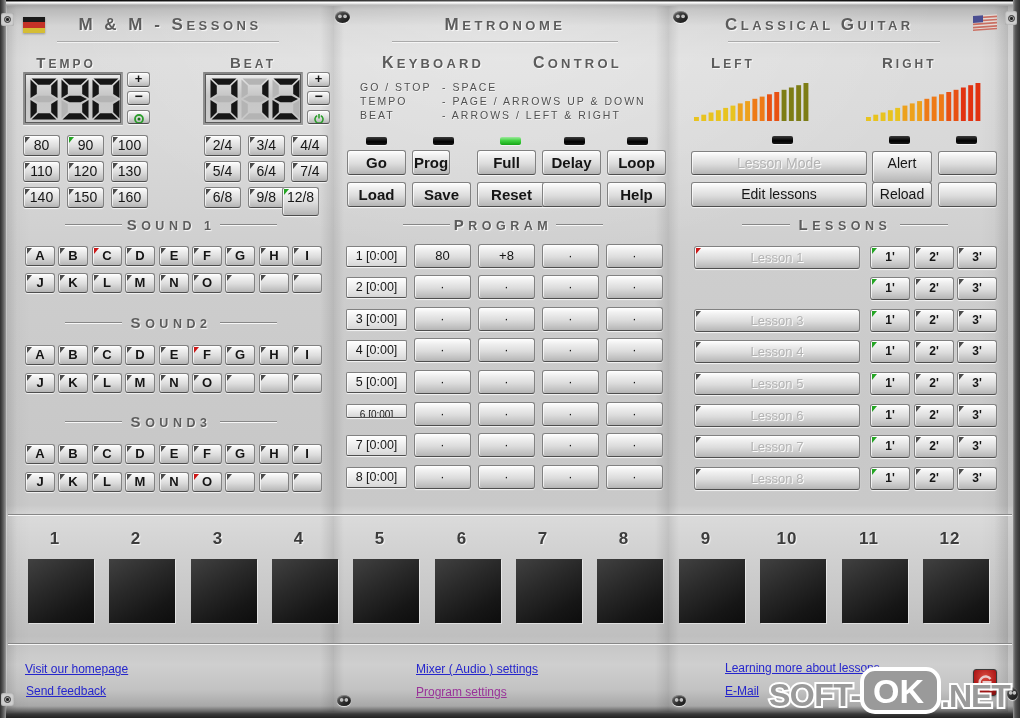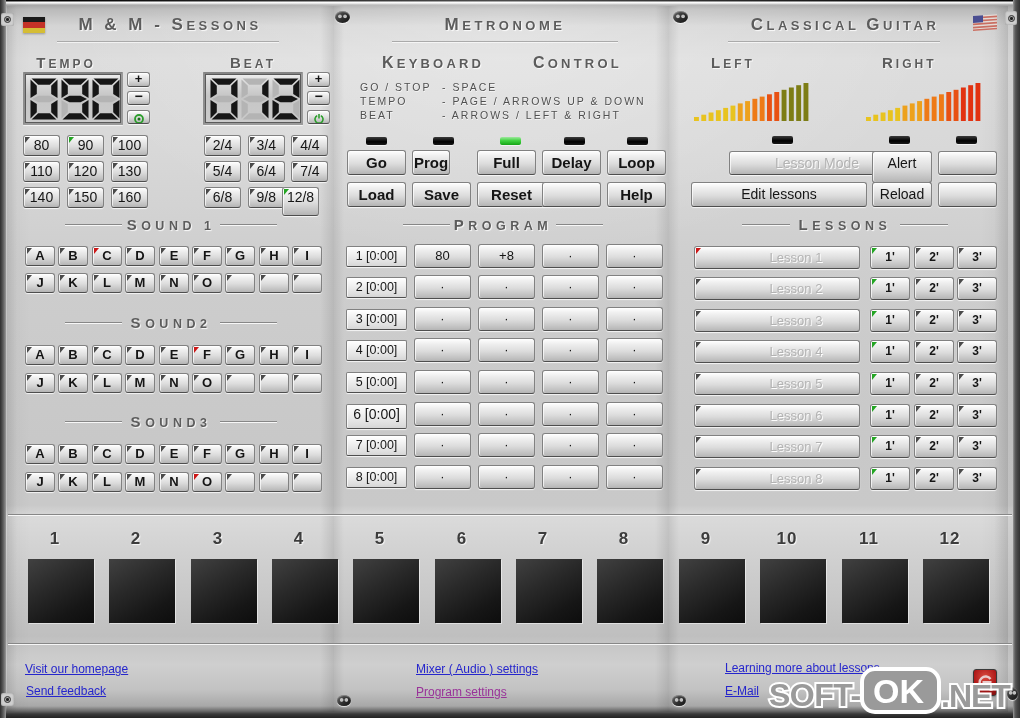--- a/index.html
+++ b/index.html
@@ -48,39 +48,39 @@
  border-radius:50%/50%; box-shadow:0 1px 1px rgba(255,255,255,0.7), inset 0 1px 1px rgba(255,255,255,0.35); }
 .screw2 { position:absolute; background:#cfcfcf; border-radius:2px;
  box-shadow:inset 0 0 2px rgba(0,0,0,0.35); }
 .screw2 i { position:absolute; left:50%; top:50%; width:7px; height:7px; margin:-3.5px 0 0 -3.5px;
  border:1.5px solid #2e2e2e; border-radius:50%; background:radial-gradient(circle at 50% 50%, #222 0 1.2px, #aaa 1.8px); }
 .sq { position:absolute; width:66px; height:64px;
  background:linear-gradient(150deg,#414141 0%,#292929 40%,#161616 75%,#0d0d0d 100%);
  box-shadow:1px 1px 0 rgba(255,255,255,0.5); }
 .num { position:absolute; font-weight:bold; color:#3c3c3c; font-size:17px; letter-spacing:1px;
  text-shadow:1px 1px 1px rgba(255,255,255,0.8); width:66px; text-align:center; }
-.dis { color:#b3b3b3 !important; text-shadow:1px 1px 0 #fdfdfd;margin-left:38px; }
+.dis { color:#b3b3b3 !important; text-shadow:1px 1px 0 #fdfdfd; }
 .hlp { position:absolute; font-size:10.5px; font-weight:normal; color:#505050; letter-spacing:2px;
  text-shadow:0.5px 0.5px 0.5px rgba(255,255,255,0.7); white-space:nowrap; }
 .hlp i { display:inline-block; width:82px; font-style:normal; }
 </style></head><body>
 <div id="page" style="position:absolute;left:0;top:0;width:1020px;height:718px;filter:blur(0.5px)">
 <div id="bg"></div>
 <div id="edgeL"></div>
     <div id="edgeR"></div>
 <div class="seamL" style="left:7px"></div>
 <div class="seamD" style="left:320px"></div>
     <div class="seamL" style="left:334px"></div>
 <div class="seamD" style="left:655px"></div>
     <div class="seamL" style="left:669px"></div>
 <div class="seamD" style="left:994px"></div>
 
 <div class="tt" style="left:30px;top:15px;width:280px;text-align:center;font-size:13px;letter-spacing:3.5px"><b style="font-size:17px">M &amp; M - S</b><span style="font-size:13px">ESSONS</span></div>
 <div class="tt" style="left:390px;top:15px;width:230px;text-align:center;font-size:13px;letter-spacing:3.5px"><b style="font-size:17px">M</b>ETRONOME</div>
-<div class="tt" style="left:725px;top:15px;width:240px;text-align:center;font-size:13px;letter-spacing:3.5px"><b style="font-size:17px">C</b>LASSICAL <b style="font-size:17px">G</b>UITAR</div>
+<div class="tt" style="left:725px;top:15px;width:240px;font-size:13px;letter-spacing:3.5px"><b style="font-size:17px">C</b>LASSICAL <b style="font-size:17px">G</b>UITAR</div>
 <div class="sep" style="left:57px;top:41px;width:222px"></div>
 <div class="sep" style="left:392px;top:41px;width:226px"></div>
 <div class="sep" style="left:728px;top:41px;width:212px"></div>
 <div style="position:absolute;left:23px;top:17px;width:22px;height:16px;
  background:linear-gradient(180deg,#1a1a1a 0 33%,#c43227 33% 66%,#d5bd35 66% 100%);
  box-shadow:0 1px 2px rgba(0,0,0,0.3)"></div>
 <svg style="position:absolute;left:972px;top:13px" width="26" height="21" viewBox="0 0 26 21">
 <g transform="skewY(-4)">
 <rect x="1" y="3" width="24" height="15" fill="#e3dbd6"></rect>
 <rect x="1" y="4.2" width="24" height="1.7" fill="#c96e62"></rect>
@@ -319,21 +319,21 @@
 <div class="btn" style="left:346px;top:340px;width:61px;height:21px;font-size:12.5px;line-height:19px;border-radius:2px;background:linear-gradient(180deg,#ffffff 0,#f2f2f2 35%,#e0e0e0 80%,#d6d6d6 100%)">4 [0:00]</div>
 <div class="btn" style="left:414px;top:338px;width:57px;height:24px;font-size:13px;line-height:22px">·</div>
 <div class="btn" style="left:478px;top:338px;width:57px;height:24px;font-size:13px;line-height:22px">·</div>
 <div class="btn" style="left:542px;top:338px;width:57px;height:24px;font-size:13px;line-height:22px">·</div>
 <div class="btn" style="left:606px;top:338px;width:57px;height:24px;font-size:13px;line-height:22px">·</div>
 <div class="btn" style="left:346px;top:372px;width:61px;height:21px;font-size:12.5px;line-height:19px;border-radius:2px;background:linear-gradient(180deg,#ffffff 0,#f2f2f2 35%,#e0e0e0 80%,#d6d6d6 100%)">5 [0:00]</div>
 <div class="btn" style="left:414px;top:370px;width:57px;height:24px;font-size:13px;line-height:22px">·</div>
 <div class="btn" style="left:478px;top:370px;width:57px;height:24px;font-size:13px;line-height:22px">·</div>
 <div class="btn" style="left:542px;top:370px;width:57px;height:24px;font-size:13px;line-height:22px">·</div>
 <div class="btn" style="left:606px;top:370px;width:57px;height:24px;font-size:13px;line-height:22px">·</div>
-<div class="btn" style="left:346px;top:404px;width:61px;height:25px;font-size:14px;line-height:19px;border-radius:2px;background:linear-gradient(180deg,#ffffff 0,#f2f2f2 35%,#e0e0e0 80%,#d6d6d6 100%)">6 [0:00]</div>
+<div class="btn" style="left:346px;top:404px;width:61px;height:14px;font-size:10px;line-height:19px;border-radius:2px;background:linear-gradient(180deg,#ffffff 0,#f2f2f2 35%,#e0e0e0 80%,#d6d6d6 100%)">6 [0:00]</div>
 <div class="btn" style="left:414px;top:402px;width:57px;height:24px;font-size:13px;line-height:22px">·</div>
 <div class="btn" style="left:478px;top:402px;width:57px;height:24px;font-size:13px;line-height:22px">·</div>
 <div class="btn" style="left:542px;top:402px;width:57px;height:24px;font-size:13px;line-height:22px">·</div>
 <div class="btn" style="left:606px;top:402px;width:57px;height:24px;font-size:13px;line-height:22px">·</div>
 <div class="btn" style="left:346px;top:435px;width:61px;height:21px;font-size:12.5px;line-height:19px;border-radius:2px;background:linear-gradient(180deg,#ffffff 0,#f2f2f2 35%,#e0e0e0 80%,#d6d6d6 100%)">7 [0:00]</div>
 <div class="btn" style="left:414px;top:433px;width:57px;height:24px;font-size:13px;line-height:22px">·</div>
 <div class="btn" style="left:478px;top:433px;width:57px;height:24px;font-size:13px;line-height:22px">·</div>
 <div class="btn" style="left:542px;top:433px;width:57px;height:24px;font-size:13px;line-height:22px">·</div>
 <div class="btn" style="left:606px;top:433px;width:57px;height:24px;font-size:13px;line-height:22px">·</div>
 <div class="btn" style="left:346px;top:467px;width:61px;height:21px;font-size:12.5px;line-height:19px;border-radius:2px;background:linear-gradient(180deg,#ffffff 0,#f2f2f2 35%,#e0e0e0 80%,#d6d6d6 100%)">8 [0:00]</div>
@@ -388,21 +388,20 @@
 <div class="btn" style="left:691px;top:182px;width:176px;height:25px;font-size:14px;font-weight:normal;line-height:23px">Edit lessons</div>
 <div class="btn" style="left:872px;top:182px;width:60px;height:25px;font-size:14px;font-weight:normal;line-height:23px">Reload</div>
 <div class="btn" style="left:938px;top:182px;width:59px;height:25px;font-size:14px;font-weight:bold;line-height:23px"></div>
 <div class="tt" style="left:765px;top:216px;width:160px;text-align:center;font-size:12.5px;letter-spacing:4.5px"><b style="font-size:15px">L</b>ESSONS</div>
     <div class="gl" style="left:742px;top:224px;width:48px"></div>
     <div class="gl" style="left:900px;top:224px;width:48px"></div>
 <div class="btn" style="left:694px;top:246px;width:166px;height:23px;font-size:13px;line-height:21px"><span class="tri r"></span><span class="dis" style="font-weight:normal">Lesson 1</span></div>
 <div class="btn" style="left:870px;top:246px;width:40px;height:23px;font-size:12px;font-weight:bold;line-height:21px"><span class="tri g"></span>1'</div>
 <div class="btn" style="left:914px;top:246px;width:40px;height:23px;font-size:12px;font-weight:bold;line-height:21px"><span class="tri"></span>2'</div>
 <div class="btn" style="left:957px;top:246px;width:40px;height:23px;font-size:12px;font-weight:bold;line-height:21px"><span class="tri"></span>3'</div>
-<div class="btn" style="left:694px;top:277px;width:166px;height:23px;font-size:13px;line-height:21px"><span class="tri"></span><span class="dis" style="font-weight:normal">Lesson 2</span></div>
 <div class="btn" style="left:870px;top:277px;width:40px;height:23px;font-size:12px;font-weight:bold;line-height:21px"><span class="tri g"></span>1'</div>
 <div class="btn" style="left:914px;top:277px;width:40px;height:23px;font-size:12px;font-weight:bold;line-height:21px"><span class="tri"></span>2'</div>
 <div class="btn" style="left:957px;top:277px;width:40px;height:23px;font-size:12px;font-weight:bold;line-height:21px"><span class="tri"></span>3'</div>
 <div class="btn" style="left:694px;top:309px;width:166px;height:23px;font-size:13px;line-height:21px"><span class="tri"></span><span class="dis" style="font-weight:normal">Lesson 3</span></div>
 <div class="btn" style="left:870px;top:309px;width:40px;height:23px;font-size:12px;font-weight:bold;line-height:21px"><span class="tri g"></span>1'</div>
 <div class="btn" style="left:914px;top:309px;width:40px;height:23px;font-size:12px;font-weight:bold;line-height:21px"><span class="tri"></span>2'</div>
 <div class="btn" style="left:957px;top:309px;width:40px;height:23px;font-size:12px;font-weight:bold;line-height:21px"><span class="tri"></span>3'</div>
 <div class="btn" style="left:694px;top:340px;width:166px;height:23px;font-size:13px;line-height:21px"><span class="tri"></span><span class="dis" style="font-weight:normal">Lesson 4</span></div>
 <div class="btn" style="left:870px;top:340px;width:40px;height:23px;font-size:12px;font-weight:bold;line-height:21px"><span class="tri g"></span>1'</div>
 <div class="btn" style="left:914px;top:340px;width:40px;height:23px;font-size:12px;font-weight:bold;line-height:21px"><span class="tri"></span>2'</div>

